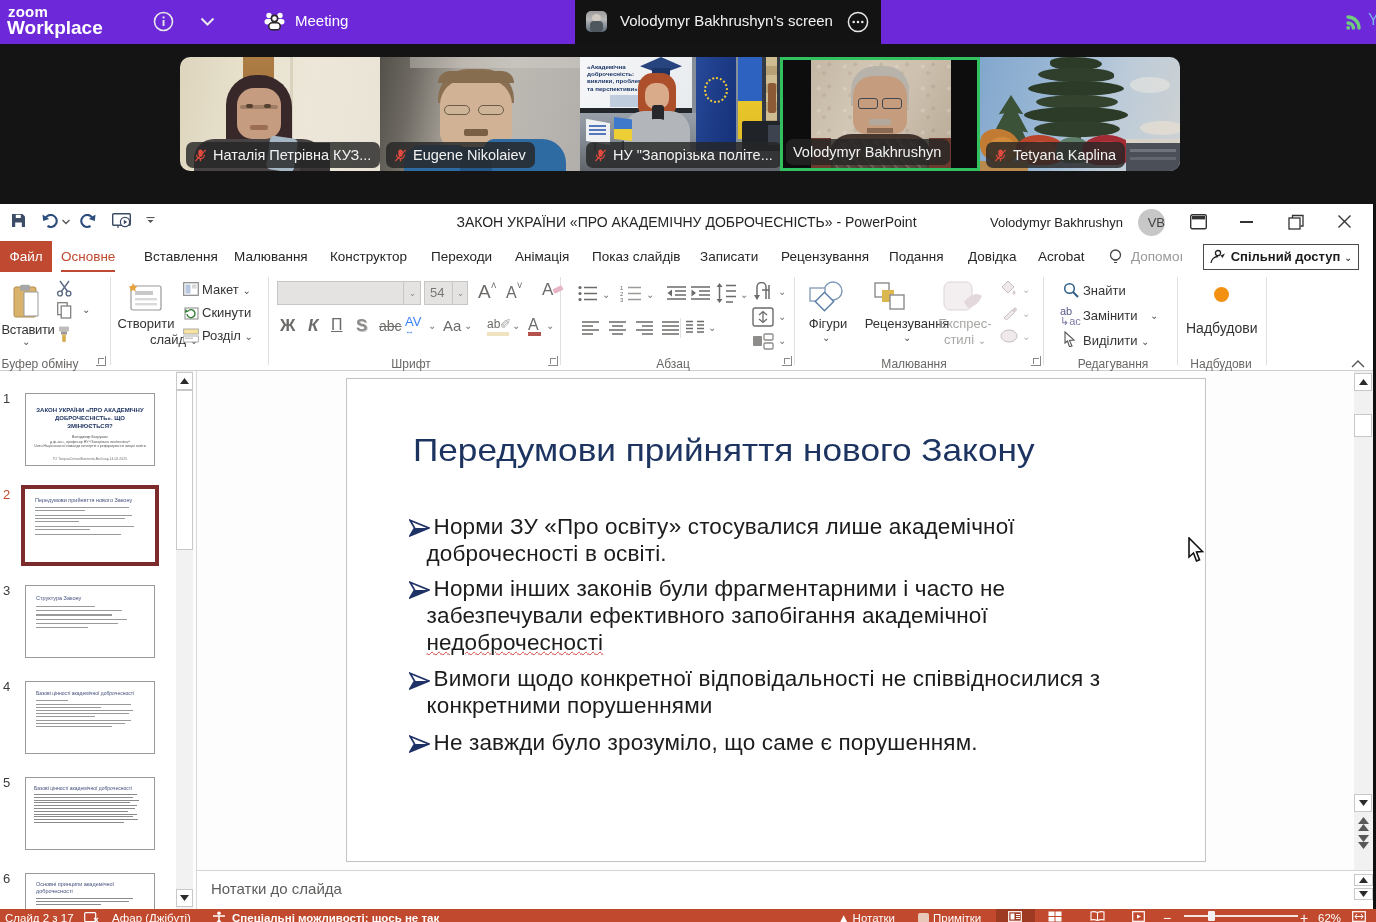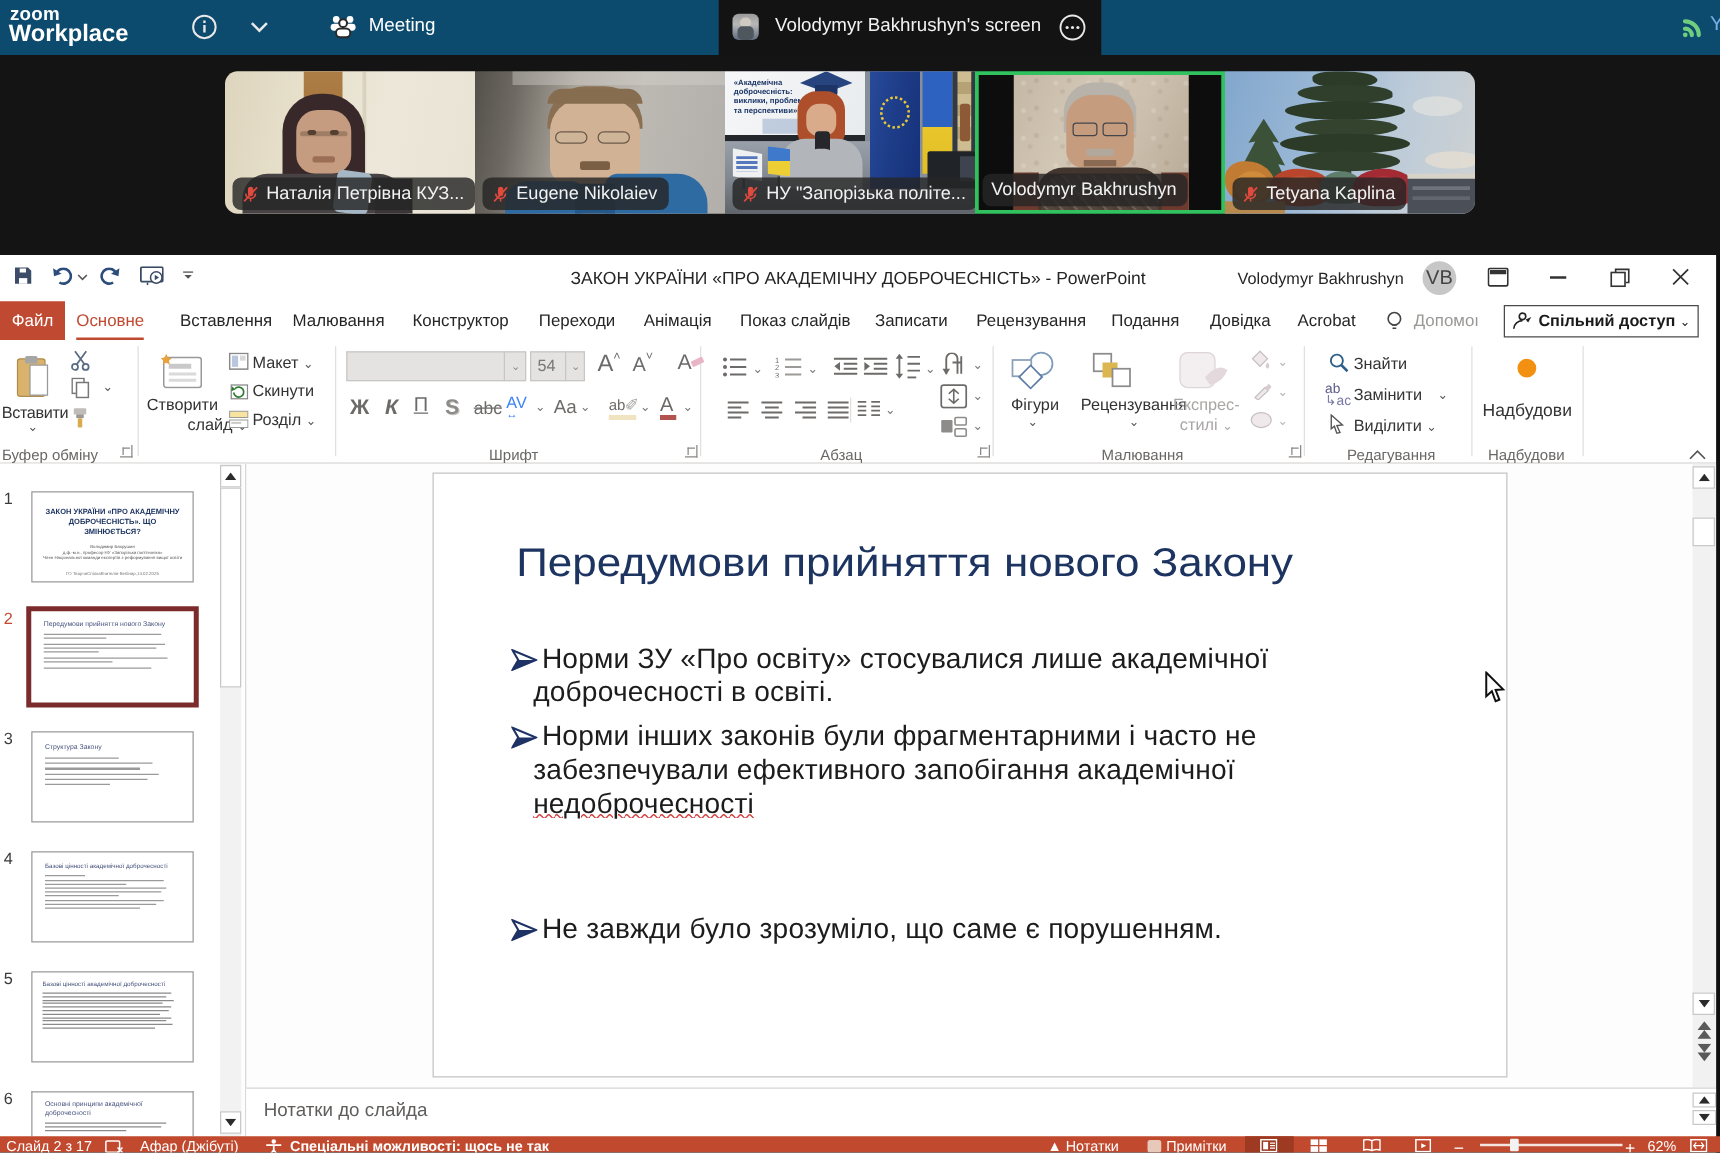--- a/index.html
+++ b/index.html
@@ -1,40 +1,40 @@
 <!DOCTYPE html>
 <html><head>
 <meta charset="utf-8">
 <style>
 * { margin:0; padding:0; box-sizing:border-box; }
 html,body { width:1376px; height:922px; overflow:hidden; background:#141414; font-family:"Liberation Sans", sans-serif; }
 .abs { position:absolute; }
 #stage { position:relative; width:1376px; height:922px; }
 
 
-#zbar { position:absolute; left:0; top:0; width:1376px; height:44px; background:#0c4a6e;padding-left:44px; }
+#zbar { position:absolute; left:0; top:0; width:1376px; height:44px; background:#6d28d9;padding-left:44px; }
 #ztab { position:absolute; left:575px; top:0; width:306px; height:44px; background:#131313; border-radius:0 0 0 0; }
 #zbar .logo1 { position:absolute; left:8px; top:3px; color:#fff; font-size:15px; font-weight:600; letter-spacing:0.2px; }
 #zbar .logo2 { position:absolute; left:7px; top:17px; color:#fff; font-size:19px; font-weight:600; }
 
 
 #vband { position:absolute; left:0; top:44px; width:1376px; height:160px; background:#141414; }
 .vt { position:absolute; top:13px; width:200px; height:114px; overflow:hidden; }
 .vlabel { position:absolute; left:6px; bottom:3px; height:26px; background:rgba(38,38,38,0.82); border-radius:7px; color:#f2f2f2; font-size:14.5px; line-height:26px; padding:0 9px 0 7px; white-space:nowrap; display:flex; align-items:center; }
 .vlabel svg { margin-right:5px; }
 
 
 #ppt { position:absolute; left:0; top:204px; width:1373px; height:718px; background:#fff; }
 #rightstrip { position:absolute; left:1373px; top:204px; width:3px; height:718px; background:#101010; }
 
 
 #tbar { position:absolute; left:0; top:0; width:1373px; height:37px; background:#fff; }
 #tbar .title { position:absolute; left:0; right:0; top:10px; text-align:center; font-size:14px; color:#252525; }
 #tbar .uname { position:absolute; right:250px; top:11px; font-size:13px; color:#252525; }
-#vbcirc { position:absolute; right:208px; top:5px; width:27px; height:27px; border-radius:50%; background:#c7c7c7; color:#444; font-size:16px; text-align:center; line-height:27px; }
+#vbcirc { position:absolute; right:208px; top:5px; width:27px; height:27px; border-radius:50%; background:#c7c7c7; color:#444; font-size:13px; text-align:right; line-height:27px; }
 
 
 #mbar { position:absolute; left:0; top:37px; width:1373px; height:31px; background:#fff; font-size:13.5px; color:#262626; }
 #mbar .file { position:absolute; left:0; top:0; width:52px; height:31px; background:#c04a31; color:#fff; text-align:center; line-height:31px; }
 .mtab { position:absolute; top:0; height:31px; line-height:31px; }
 #sharebtn { position:absolute; left:1203px; top:3px; width:156px; height:26px; border:1px solid #4a4a4a; font-size:13px; font-weight:700; color:#1a1a1a; line-height:24px; text-align:center; }
 
 
 #ribbon { position:absolute; left:0; top:68px; width:1373px; height:99px; background:#fff; border-bottom:1px solid #d2d0ce; font-size:13px; color:#333; }
 .gsep { position:absolute; top:5px; height:88px; width:1px; background:#e2e0de; }
@@ -651,20 +651,24 @@
       <div id="slide">
         <div class="stitle">Передумови прийняття нового Закону</div>
         <div class="sb" style="top:133.5px;"><span class="bm2"><svg width="21" height="18" viewBox="0 0 21 18">
                 <path d="M1 1.2 L19.8 9 L1 16.8 L5.6 9z" fill="#fff" stroke="#1e3266" stroke-width="1.7" stroke-linejoin="miter"></path>
                 <path d="M1 16.8 L19.8 9 L5.6 9z" fill="#1e3266"></path>
               </svg></span>Норми ЗУ «Про освіту» стосувалися лише академічної<br><span style="margin-left:17.5px;"></span>доброчесності в освіті.</div>
         <div class="sb" style="top:195.5px;"><span class="bm2"><svg width="21" height="18" viewBox="0 0 21 18">
                 <path d="M1 1.2 L19.8 9 L1 16.8 L5.6 9z" fill="#fff" stroke="#1e3266" stroke-width="1.7" stroke-linejoin="miter"></path>
                 <path d="M1 16.8 L19.8 9 L5.6 9z" fill="#1e3266"></path>
               </svg></span>Норми інших законів були фрагментарними і часто не<br><span style="margin-left:17.5px;"></span>забезпечували ефективного запобігання академічної<br><span style="margin-left:17.5px;"></span><span style="text-decoration:underline;text-decoration-color:#d34040;text-decoration-style:wavy;text-decoration-thickness:1px;">недоброчесності</span></div>
+        <div class="sb" style="top:286px;"><span class="bm2"><svg width="21" height="18" viewBox="0 0 21 18">
+                <path d="M1 1.2 L19.8 9 L1 16.8 L5.6 9z" fill="#fff" stroke="#1e3266" stroke-width="1.7" stroke-linejoin="miter"></path>
+                <path d="M1 16.8 L19.8 9 L5.6 9z" fill="#1e3266"></path>
+              </svg></span>Вимоги щодо конкретної відповідальності не співвідносилися з<br><span style="margin-left:17.5px;"></span>конкретними порушеннями</div>
         <div class="sb" style="top:349.5px;"><span class="bm2"><svg width="21" height="18" viewBox="0 0 21 18">
                 <path d="M1 1.2 L19.8 9 L1 16.8 L5.6 9z" fill="#fff" stroke="#1e3266" stroke-width="1.7" stroke-linejoin="miter"></path>
                 <path d="M1 16.8 L19.8 9 L5.6 9z" fill="#1e3266"></path>
               </svg></span>Не завжди було зрозуміло, що саме є порушенням.</div>
       </div>
 
       <svg class="abs" style="left:1188px;top:166px" width="17" height="26" viewBox="0 0 17 26">
           <path d="M1 1 L1 20 L5.5 16 L8.5 24 L11.5 22.7 L8.5 15 L14.5 14.5z" fill="#fff" stroke="#111" stroke-width="1.6"></path>
         </svg>
 

